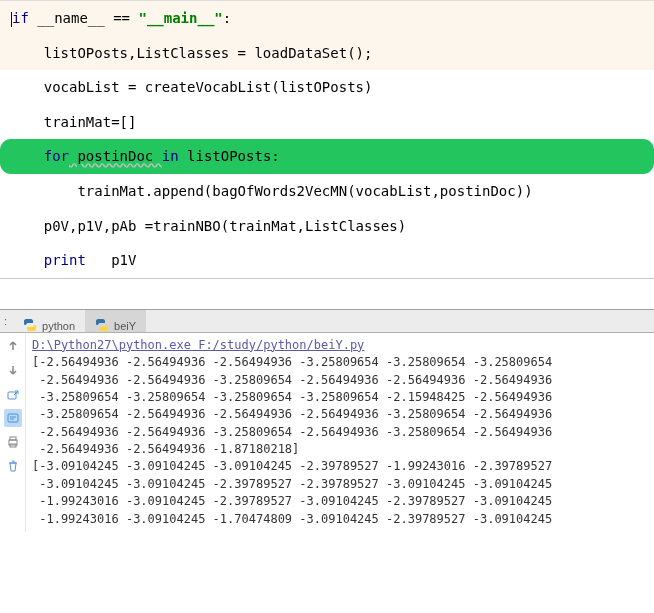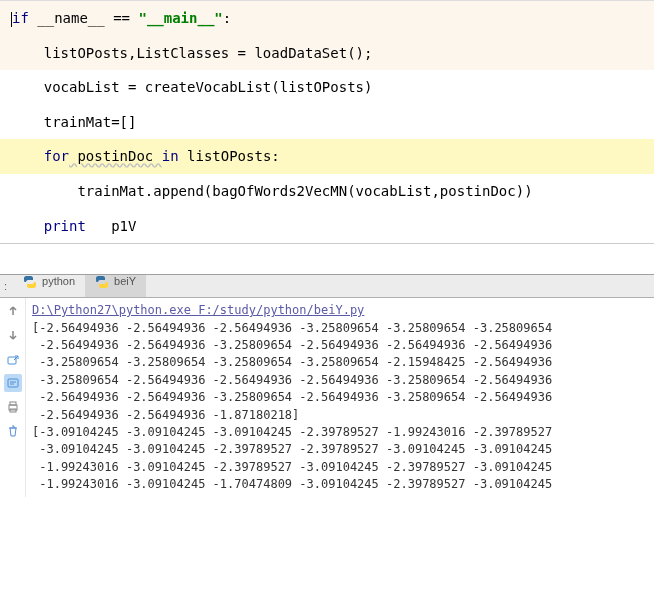--- a/index.html
+++ b/index.html
@@ -1,49 +1,50 @@
 <!DOCTYPE html>
 <html><head>
 <meta charset="utf-8">
 <style>
 * { margin: 0; padding: 0; box-sizing: border-box; }
 body { font-family: Consolas, Menlo, monospace; font-size: 13px; background: #fff; color: #000; width: 654px; }
 .code-area { background: #fff; padding: 0; border-top: 1px solid #ddd; border-bottom: 1px solid #ccc; }
 .code-line { padding: 4px 10px; line-height: 1.9; white-space: pre; font-size: 14px; }
 .hl-warn { background: #fdf6ed; position:relative;}
 .hl-warn2 { background: #fdf6ed; position:relative;}
-.pink-bg { background: #fef9c3; }
+.pink-bg { background: #22c55e; border-radius: 11px; }
 .kw { color: #000080; font-weight: normal; }
 .str { color: #008000; font-weight: bold; }
 .wavy { text-decoration: wavy underline #c0c0c0; }
 .caret { display:inline-block; width:1px; height:15px; background:#000; vertical-align:middle; margin-left:1px;}
 .console-section { border-top: 1px solid #a0a0a0; margin-top: 30px; }
 .tab-bar { display: flex; align-items: center; background: #ececec; border-bottom: 1px solid #b0b0b0; height: 23px; font-family: "Segoe UI", sans-serif; font-size: 11px; }
 .tab-bar .prefix { color: #666; padding: 0 6px 0 4px; }
-.tab { display: flex; align-items: flex-start; padding: 0 10px; height: 22px; gap: 5px; color: #555; cursor:pointer; }
+.tab { display: flex; align-items: flex-end; padding: 0 10px; height: 22px; gap: 5px; color: #555; cursor:pointer; }
 .tab.active { background: #d6d6d6; }
 .tab-icon { width: 14px; height: 14px; display: flex; align-items:center; justify-content:center; }
 .console-body { display: flex; background: #fff; }
 .gutter { width: 26px; background: #fff; border-right: 1px solid #e8e8e8; display: flex; flex-direction: column; align-items: center; padding-top: 4px; gap: 6px; }
 .gutter .gbtn { width: 18px; height: 18px; display: flex; align-items: center; justify-content: center; cursor: pointer; border-radius:2px; }
 .gutter .gbtn.sel { background: #bcd9f5; }
 .output { flex: 1; padding: 4px 6px; font-family: Consolas, Menlo, monospace; font-size: 12px; line-height: 1.45; color: #333; overflow: hidden; }
 .output .cmd { color: #5a5aa8; text-decoration: underline; }
 .output .row { white-space: pre; }
 </style>
 </head>
 <body>
 
 <div class="code-area">
   <div class="code-line hl-warn"><span class="caret"></span><span class="kw">if</span><span> __name__ </span><span>== </span><span class="str">"__main__"</span><span>:</span></div>
   <div class="code-line hl-warn2"><span>    listOPosts,ListClasses = loadDataSet();</span></div>
   <div class="code-line"><span>    vocabList = createVocabList(listOPosts)</span></div>
   <div class="code-line"><span>    trainMat=[]</span></div>
   <div class="code-line pink-bg">    <span class="kw">for</span><span class="wavy"> postinDoc </span><span class="kw">in</span><span> listOPosts:</span></div>
   <div class="code-line"><span>        trainMat.append(bagOfWords2VecMN(vocabList,postinDoc))</span></div>
+  <div class="code-line"><span>    p0V,p1V,pAb =trainNBO(trainMat,ListClasses)</span></div>
   <div class="code-line">    <span class="kw">print</span><span>   p1V</span></div>
 </div>
 
 <div class="console-section">
   <div class="tab-bar">
     <span class="prefix">:</span>
     <div class="tab">
       <span class="tab-icon">
         <svg width="14" height="14" viewBox="0 0 14 14">
             <path fill="#3673A5" d="M6 1h2c1 0 2 1 2 2v2H5c-1 0-2 1-2 2v0H2c-1 0-1-1-1-2v-2c0-1 1-2 2-2h3z"></path>

